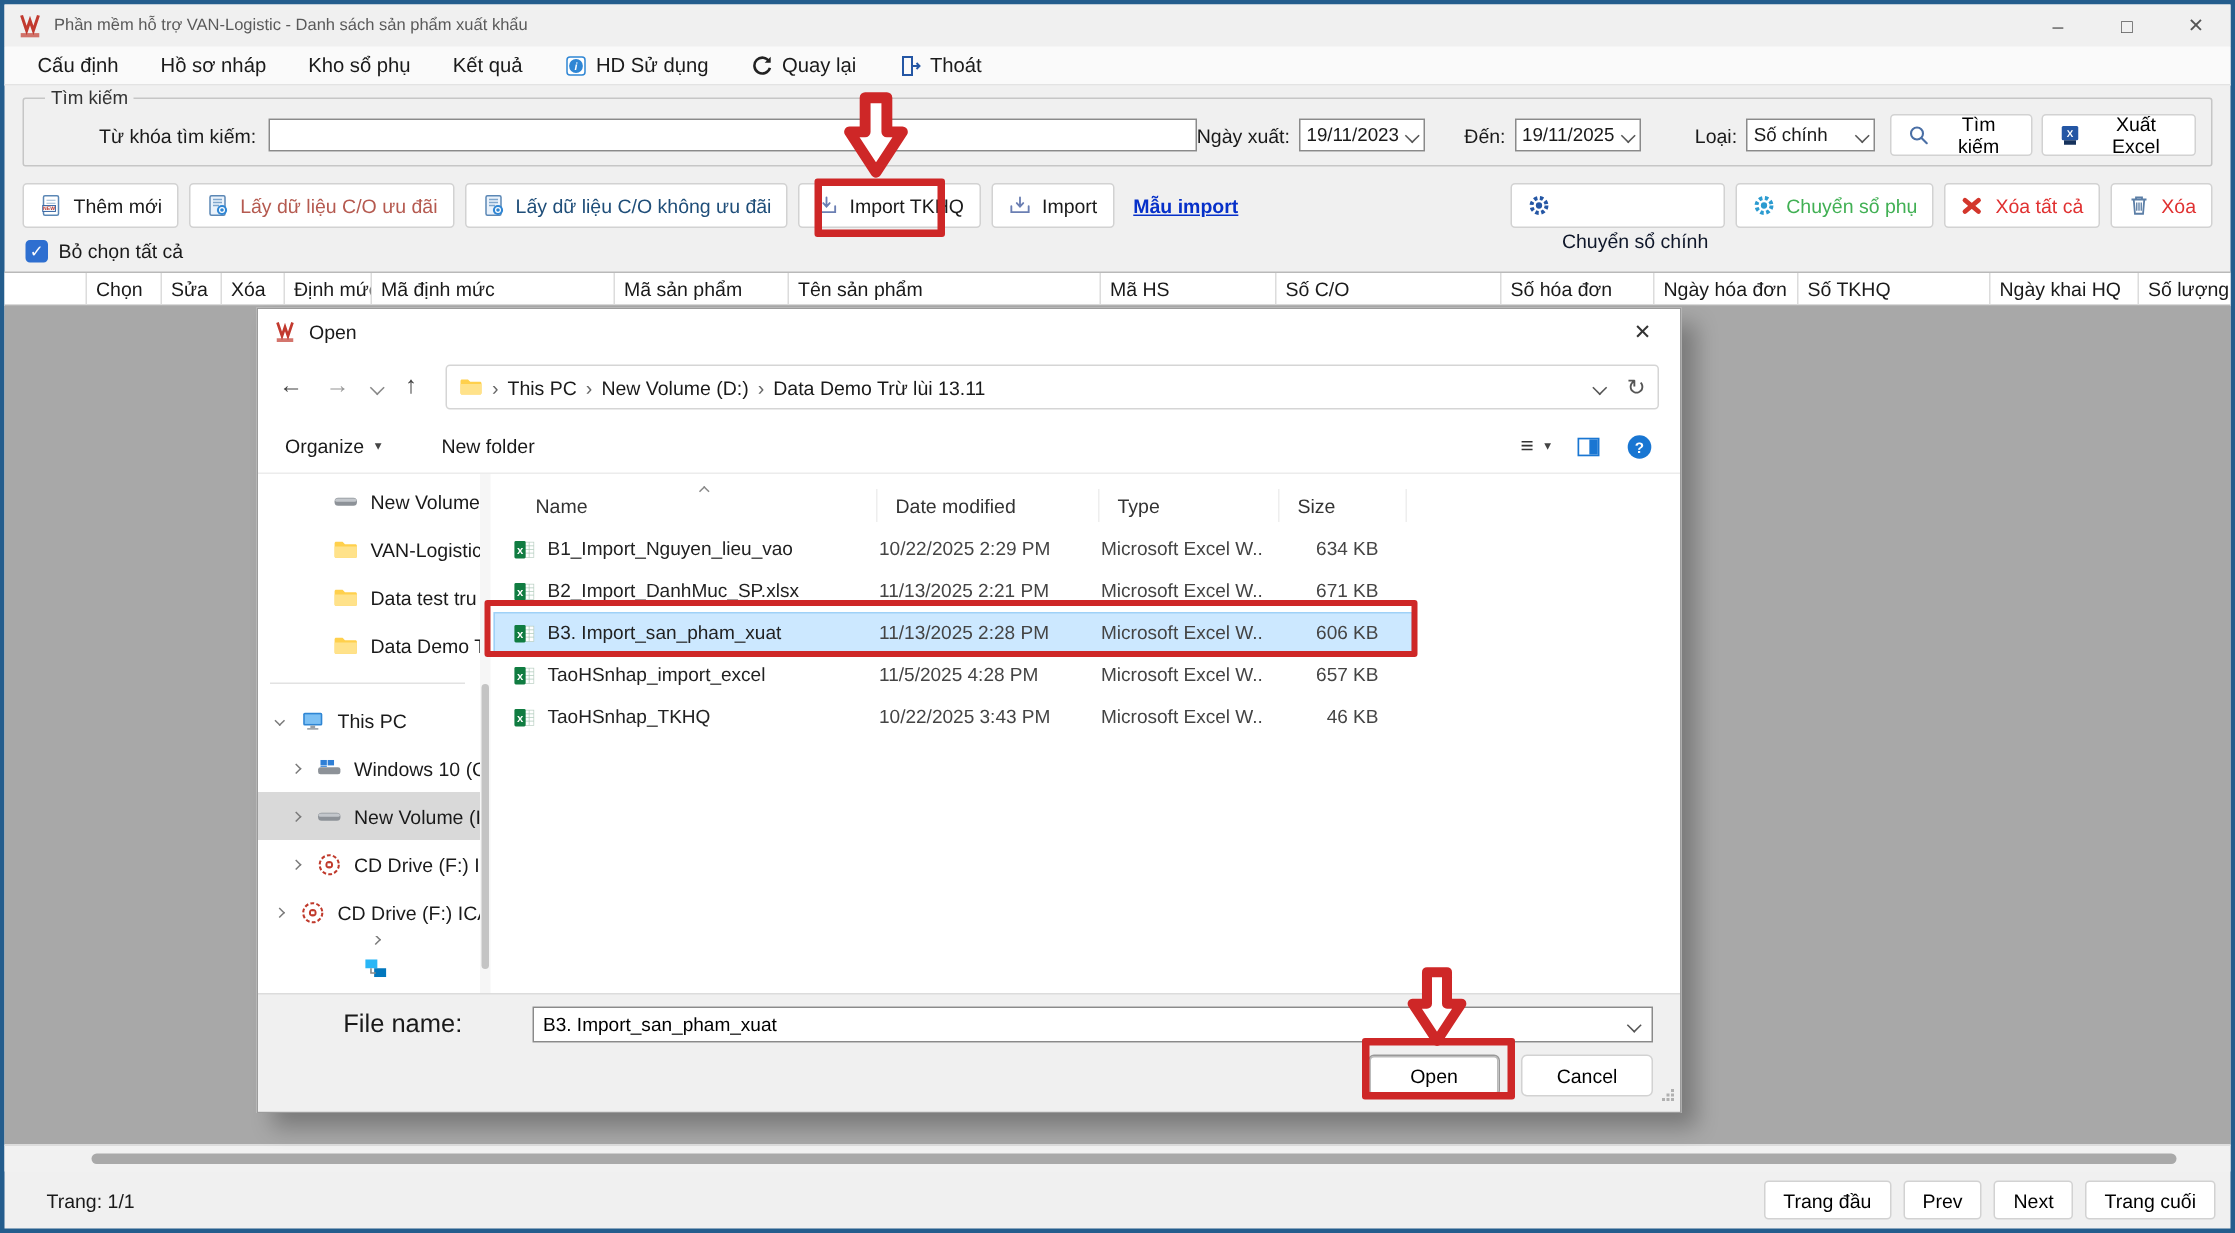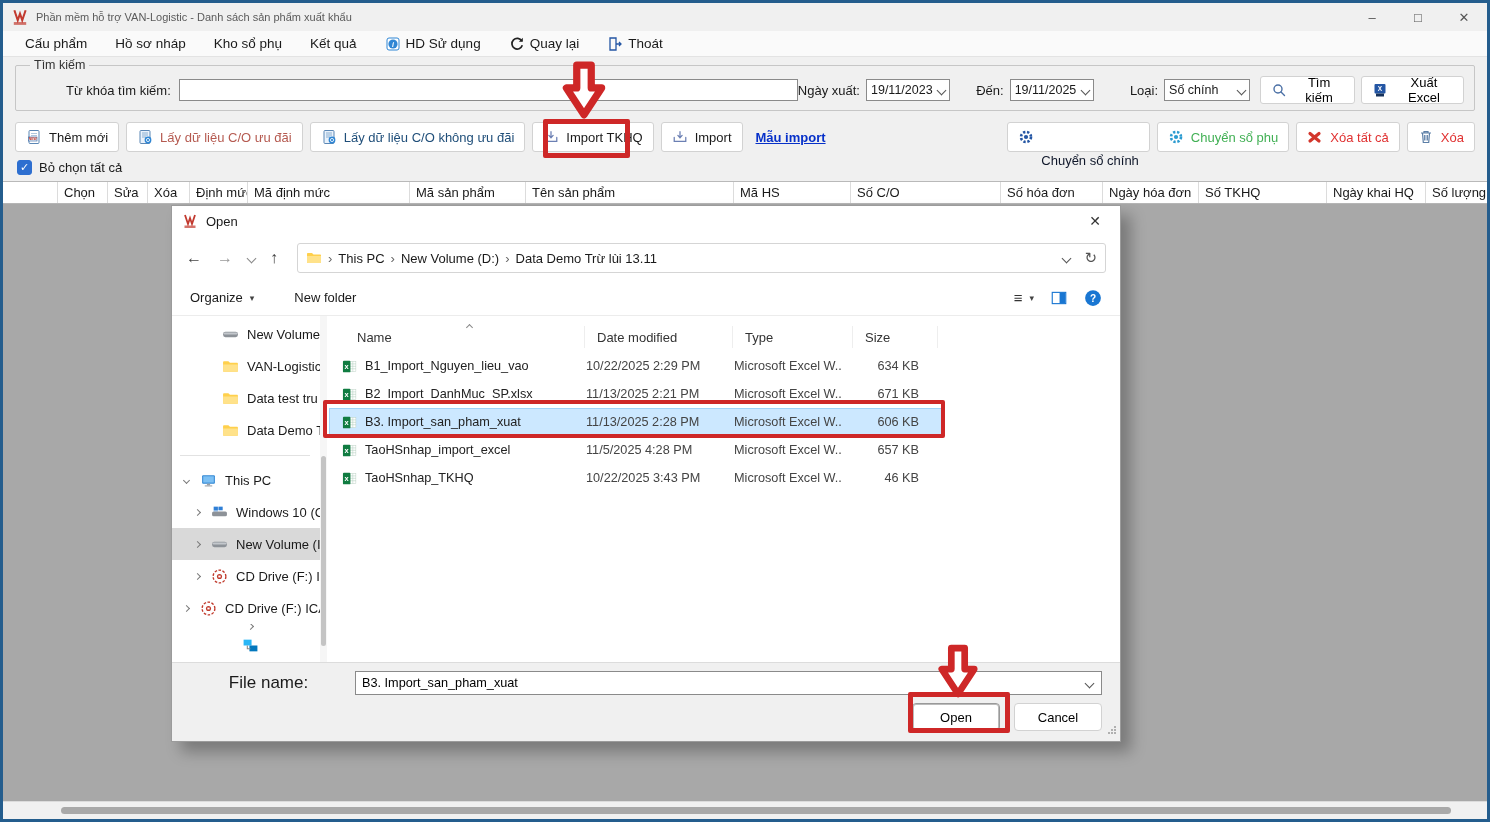--- a/index.html
+++ b/index.html
@@ -138,21 +138,21 @@
     <span class="title-text">Phần mềm hỗ trợ VAN-Logistic - Danh sách sản phẩm xuất khẩu</span>
     <div class="win-controls">
       <div class="win-btn">–</div>
       <div class="win-btn">□</div>
       <div class="win-btn">✕</div>
     </div>
   </div>
 
   <div class="menubar" id="menubar">
       <div class="menu-item">
-        <span>Cấu phẩm</span>
+        <span>Cấu định</span>
       </div>
       <div class="menu-item">
         <span>Hồ sơ nháp</span>
       </div>
       <div class="menu-item">
         <span>Kho sổ phụ</span>
       </div>
       <div class="menu-item">
         <span>Kết quả</span>
       </div>
@@ -343,20 +343,29 @@
         <span class="gh-cell" style="width: 128px; flex: 0 0 128px;">Số TKHQ</span>
         <span class="gh-cell" style="width: 99px; flex: 0 0 99px;">Ngày khai HQ</span>
         <span class="gh-cell" style="width: 65px; flex: 0 0 65px;">Số lượng</span>
       </div>
     <div class="grid-body"></div>
     <div class="hscroll">
         <div class="thumb"></div>
       </div>
   </div>
 
+  <div class="statusbar">
+    <span>Trang: 1/1</span>
+    <span class="pagination" id="pagination">
+        <button class="btn pg-btn">Trang đầu</button>
+        <button class="btn pg-btn">Prev</button>
+        <button class="btn pg-btn">Next</button>
+        <button class="btn pg-btn">Trang cuối</button>
+      </span>
+  </div>
 
   <div class="dialog">
     <div class="dlg-title">
       <span class="logo">
         <svg viewBox="0 0 16 16">
             <path d="M3 2l3 9 2-6 2 6 3-9" stroke="#c23a2f" stroke-width="1.8" fill="none"></path>
             <rect x="2.5" y="12.5" width="11" height="2.5" fill="#c23a2f" opacity=".7"></rect>
           </svg>
       </span>
       <span>Open</span>

